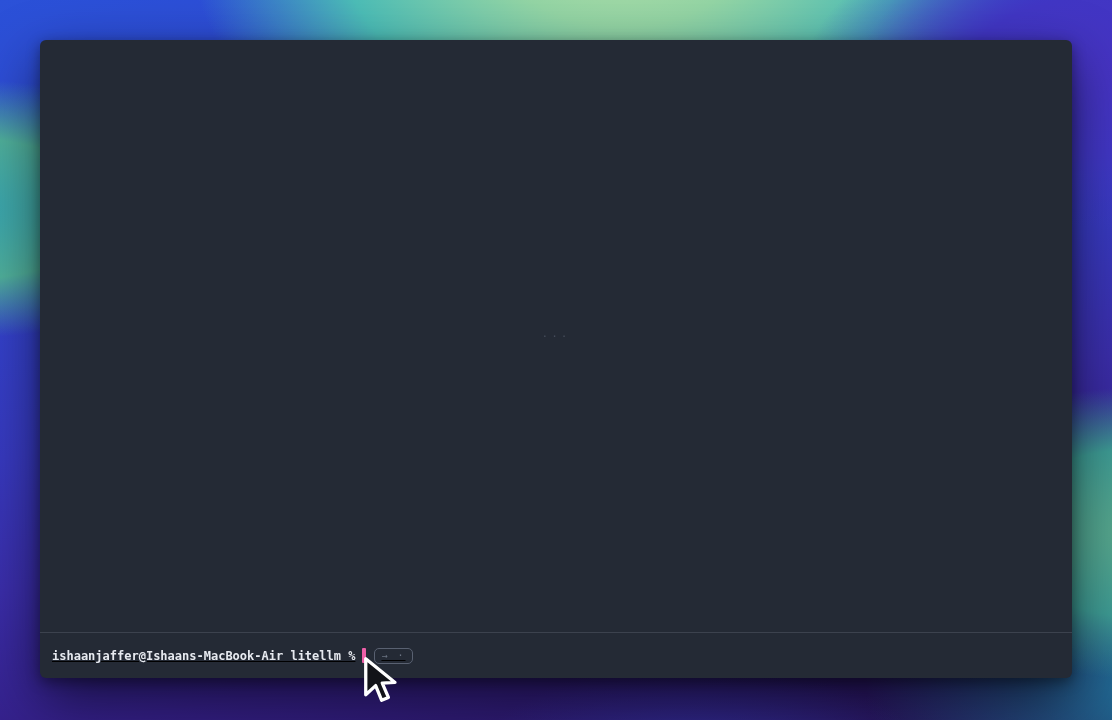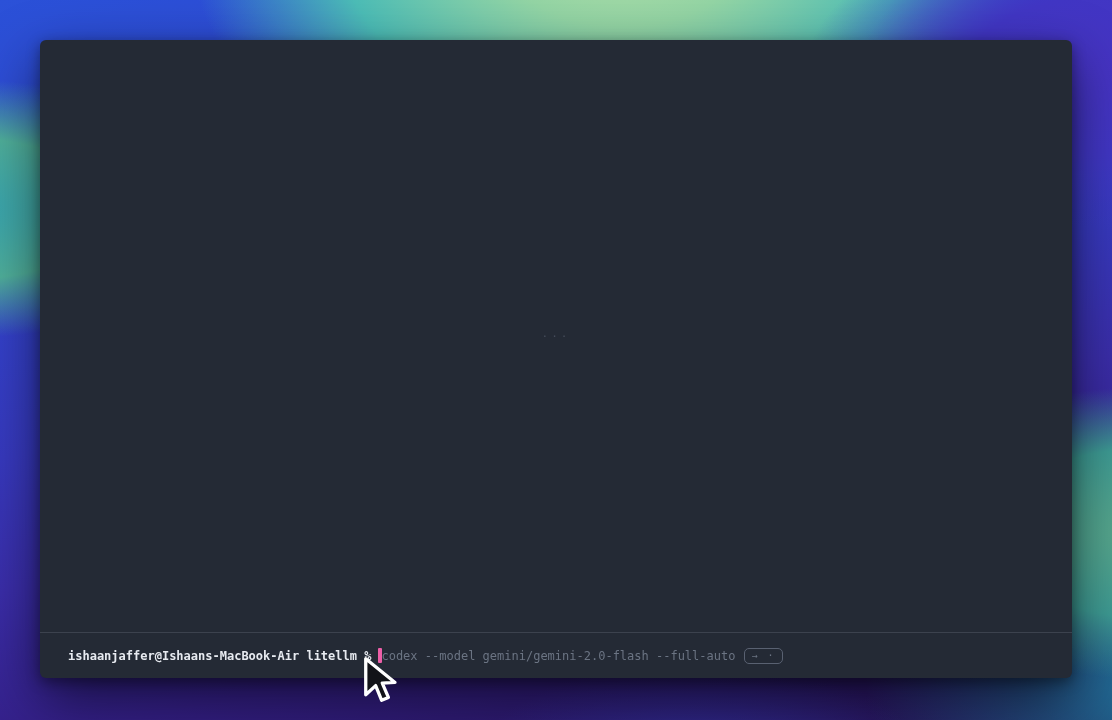--- a/index.html
+++ b/index.html
@@ -29,22 +29,22 @@
   }
   .terminal-body {
     flex:1 1 auto; position:relative;
     display:flex; align-items:center; justify-content:center;
   }
   .body-ellipsis {
     color:#454c5a; font-size:11px; letter-spacing:3px; user-select:none;
   }
   .terminal-footer {
     flex:0 0 46px; border-top:1px solid #3c424e;
-    display:flex; align-items:center; padding:0 28px;
-    font-size:12px; line-height:16px; white-space:pre;
+    display:flex; align-items:center; padding:0 12px;
+    font-size:12px; line-height:16px; white-space:pre;text-decoration:underline;
   }
   .prompt-text { color:#e7eaf0; font-weight:bold; }
   .text-cursor {
     display:inline-block; width:4px; height:15px; margin:0 -1px 0 7px;
     background:#ed5fa8; vertical-align:middle; border-radius:1px;
   }
   .ghost-text { color:#6b7483; }
   .accept-badge {
     display:inline-block; margin-left:9px; padding:0 6px 1px 6px;
     border:1px solid #596171; border-radius:5px;
@@ -58,21 +58,21 @@
 
 <div class="screen">
 
   <div class="wallpaper"></div>
 
   <div class="terminal">
     <div class="terminal-body">
       <span class="body-ellipsis">···</span>
     </div>
     <div class="terminal-footer">
-      <span class="prompt-text">ishaanjaffer@Ishaans-MacBook-Air litellm %</span><span class="text-cursor"></span><span class="ghost-text">codex --model gemini/gemini-2.0-flash --full-auto</span><span class="accept-badge">→ ·</span>
+      <span class="prompt-text">ishaanjaffer@Ishaans-MacBook-Air litellm %</span><span class="text-cursor"></span><span class="accept-badge">→ ·</span>
     </div>
   </div>
 
   <svg class="mouse-pointer" width="36" height="52" viewBox="0 0 24 34" xmlns="http://www.w3.org/2000/svg">
     <path d="M2.5 1.5 L2.5 25.5 L9.1 19.4 L13.1 29.2 L17.6 27.3 L13.5 17.7 L22 17.3 Z" fill="#121318" stroke="#ffffff" stroke-width="2.2" stroke-linejoin="round"></path>
   </svg>
 
 </div>
 
 </body></html>

